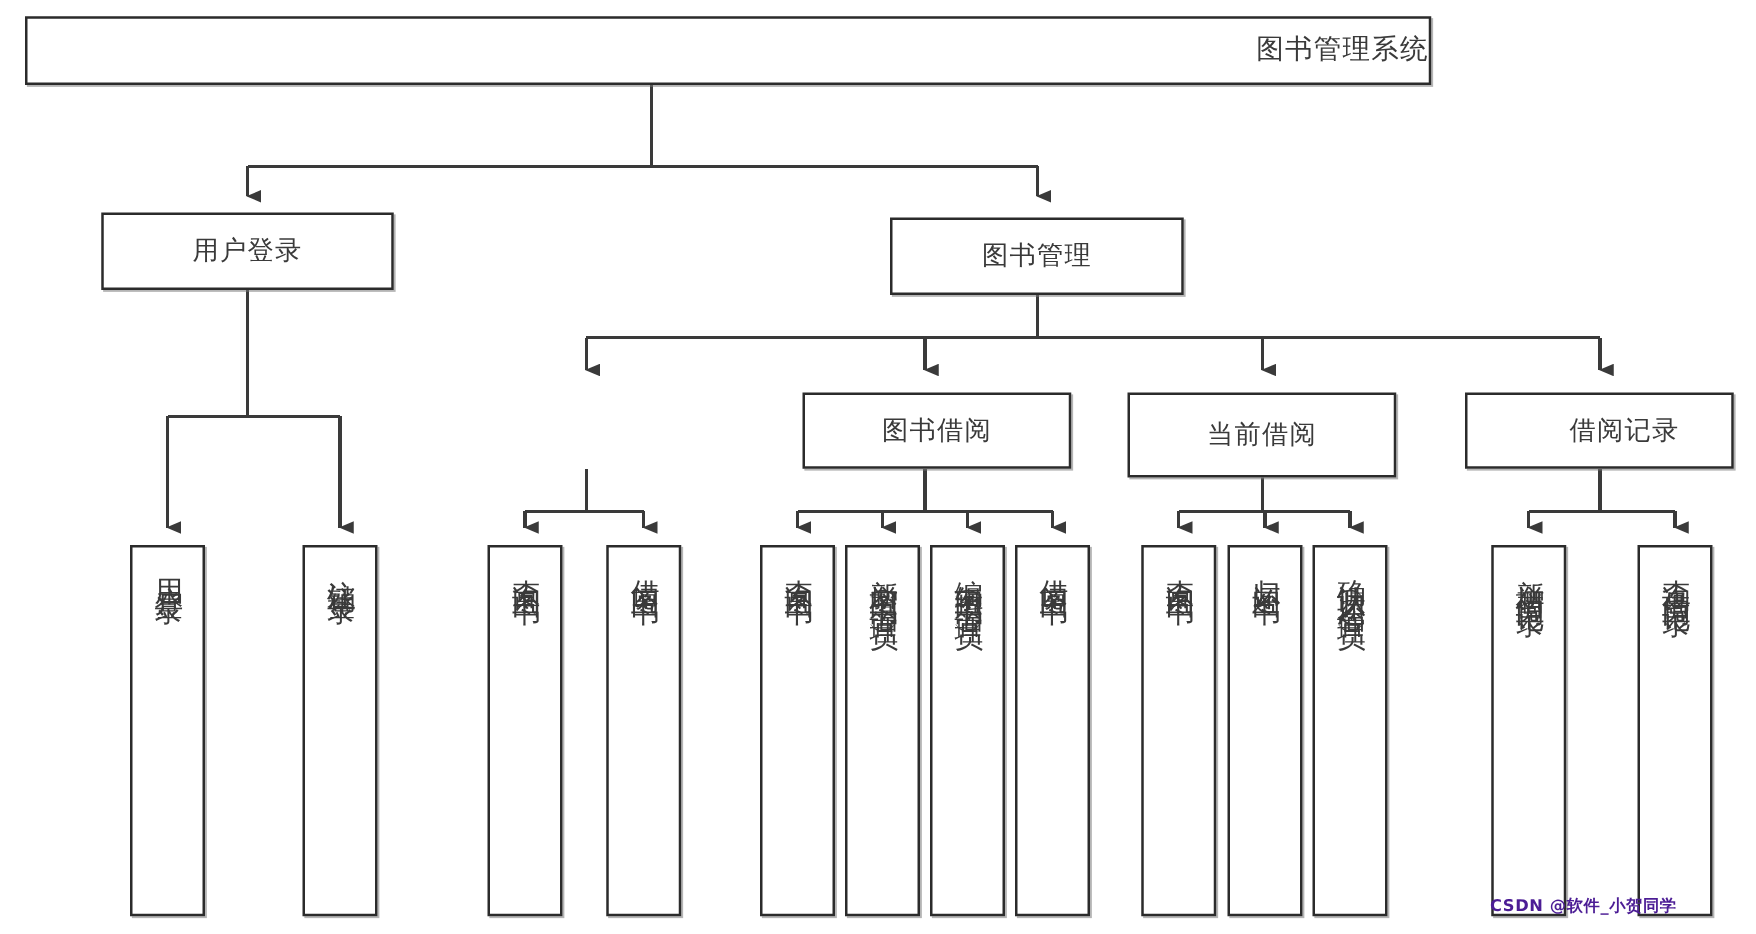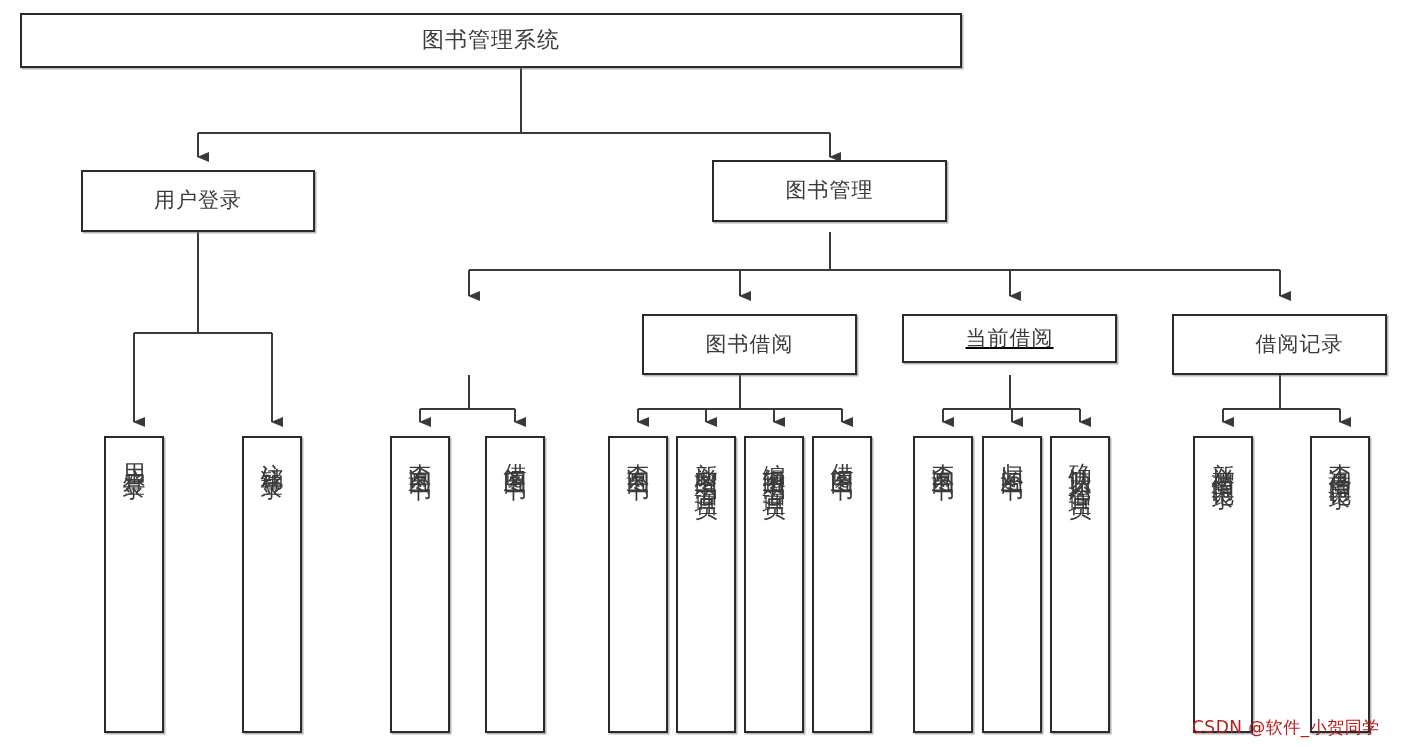--- a/index.html
+++ b/index.html
@@ -9,22 +9,22 @@
   svg.edges{position:absolute;left:0;top:0;width:1405px;height:747px;pointer-events:none;}
   .node{position:absolute;box-sizing:border-box;background:#ffffff;
         border:2px solid #2b2b2b;display:flex;align-items:center;justify-content:center;
         box-shadow:1.5px 1.5px 0 rgba(120,120,120,0.55);}
   .node .lbl{color:#3a3a3a;line-height:1.02;white-space:pre;text-align:center;}
   .node.h .lbl{font-size:21px;letter-spacing:1px;}
   .node.root .lbl{font-size:22px;letter-spacing:1px;}
   .node.v{align-items:flex-start;padding-top:7px;}
   .node.v .lbl{writing-mode:vertical-rl;text-orientation:upright;
                font-size:23px;letter-spacing:5px;line-height:1.0;}
-  .watermark{position:absolute;color:#b91c1c;font-size:17px;letter-spacing:0.5px;
-             white-space:nowrap;}
+  .watermark{position:absolute;color:#4c1d95;font-size:13px;letter-spacing:0.5px;
+             white-space:nowrap;font-weight:bold;}
 </style>
 </head>
 <body>
 
 <div id="canvas">
 
   <svg class="edges" viewBox="0 0 1405 747" xmlns="http://www.w3.org/2000/svg">
     <defs>
       <marker id="arw" markerWidth="10" markerHeight="12" refX="5" refY="11" orient="auto" markerUnits="userSpaceOnUse">
         <path d="M0,0 L10,0 L5,12 Z" fill="#3a3a3a"></path>
@@ -67,35 +67,35 @@
       <path d="M1012,409 L1012,422" marker-end="url(#arw)"></path>
       <path d="M1080,409 L1080,422" marker-end="url(#arw)"></path>
 
       <path d="M1280,375 L1280,409"></path>
       <path d="M1223,409 L1340,409"></path>
       <path d="M1223,409 L1223,422" marker-end="url(#arw)"></path>
       <path d="M1340,409 L1340,422" marker-end="url(#arw)"></path>
     </g>
   </svg>
 
-  <div class="node root" style="left:20px;top:13px;width:942px;height:55px;">
+  <div class="node root" style="left:20px;top:13px;width:1125px;height:55px;justify-content:flex-end;">
     <span class="lbl">图书管理系统</span>
   </div>
 
   <div class="node h" style="left:81px;top:170px;width:234px;height:62px;">
     <span class="lbl">用户登录</span>
   </div>
-  <div class="node h" style="left:712px;top:160px;width:235px;height:62px;">
+  <div class="node h" style="left:712px;top:174px;width:235px;height:62px;">
     <span class="lbl">图书管理</span>
   </div>
 
   <div class="node h" style="left:632px;top:314px;width:215px;height:61px;margin-left:10px;">
     <span class="lbl">图书借阅</span>
   </div>
-  <div class="node h" style="left:902px;top:314px;width:215px;height:49px;text-decoration:underline;">
+  <div class="node h" style="left:902px;top:314px;width:215px;height:68px;">
     <span class="lbl">当前借阅</span>
   </div>
   <div class="node h" style="left:1172px;top:314px;width:215px;height:61px;padding-left:40px;">
     <span class="lbl">借阅记录</span>
   </div>
 
   <div class="node v" style="left:104px;top:436px;width:60px;height:297px;">
     <span class="lbl">用户登录</span>
   </div>
   <div class="node v" style="left:242px;top:436px;width:60px;height:297px;">

